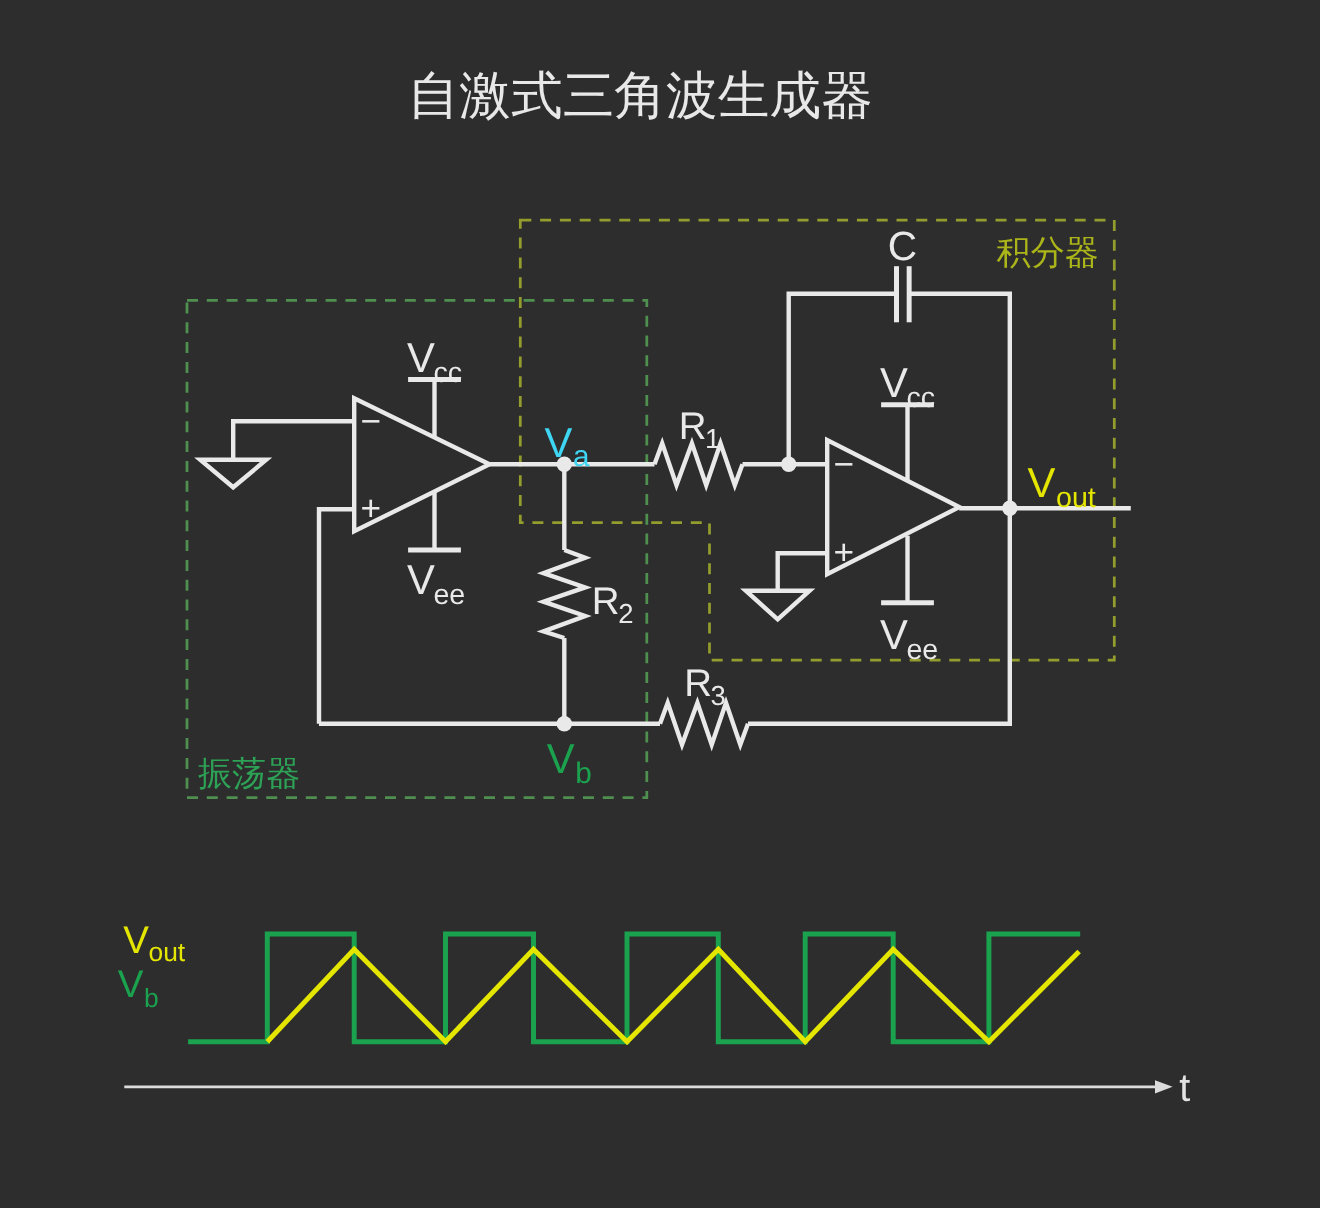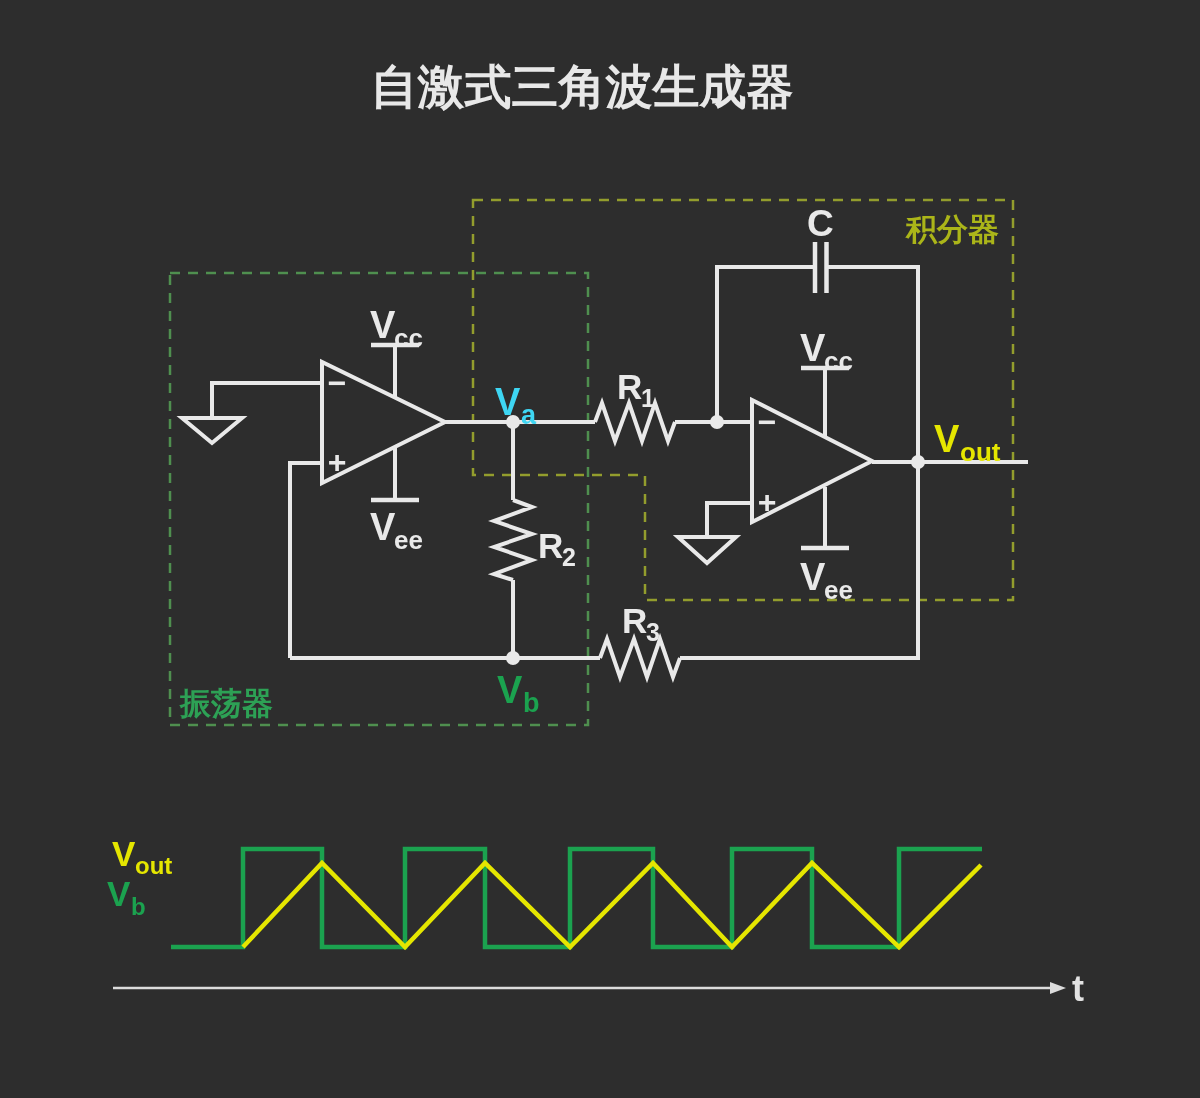--- a/index.html
+++ b/index.html
@@ -1,17 +1,17 @@
 <!DOCTYPE html>
 <html><head>
 <meta charset="utf-8">
 <style>
   html,body{margin:0;padding:0;background:#2d2d2d;}
   .stage{position:relative;width:1200px;height:1098px;background:#2d2d2d;overflow:hidden;
-         font-family:"Liberation Sans", sans-serif;font-weight:bold;}
+         font-family:"Liberation Sans", sans-serif;}
   svg{display:block;}
   text{font-family:"Liberation Sans", sans-serif;}
 </style>
 </head>
 <body>
 
 <div class="stage">
 <svg width="1200" height="1098" viewBox="0 0 1200 1098">
 
   <text x="582" y="103" font-size="47" fill="#e8e8e8" text-anchor="middle">自激式三角波生成器</text>

